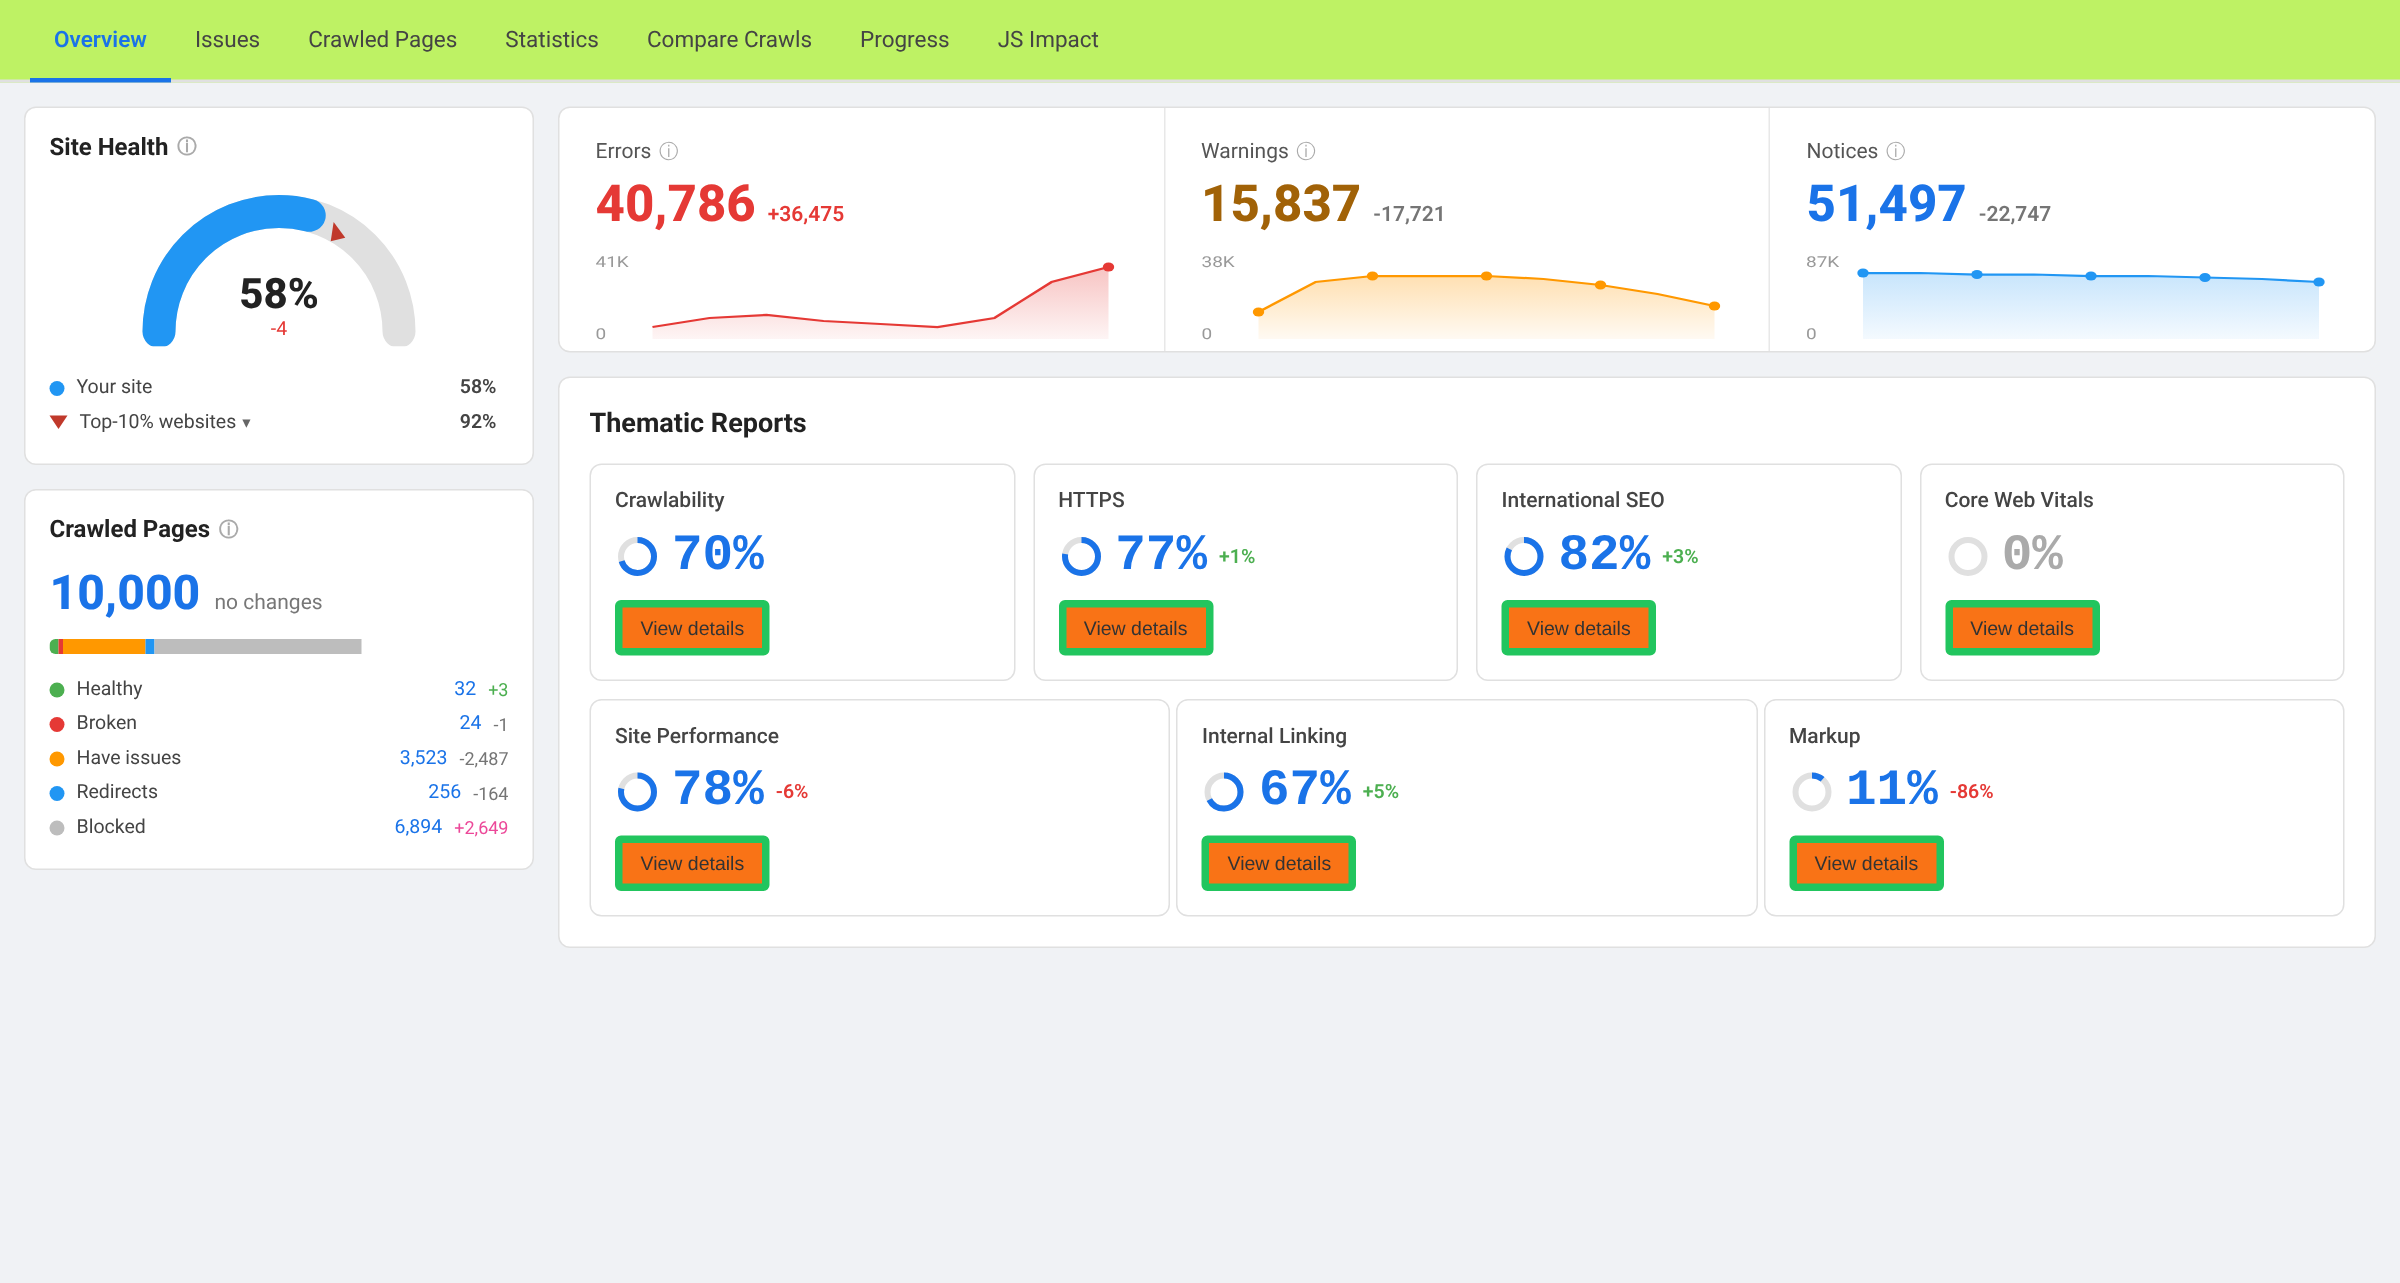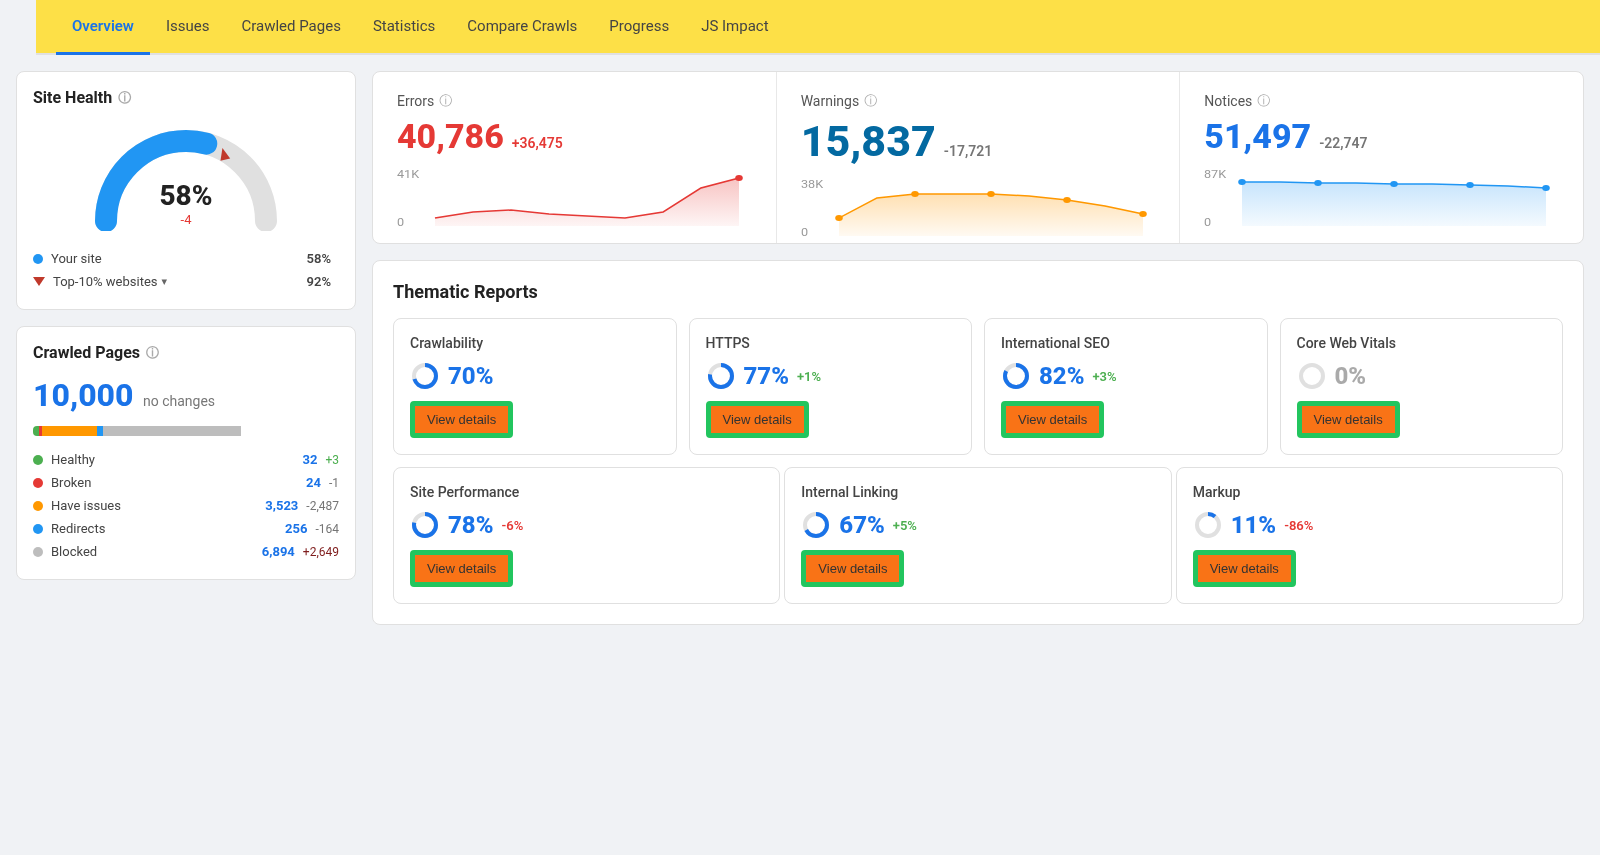--- a/index.html
+++ b/index.html
@@ -1,26 +1,25 @@
 <!DOCTYPE html>
 <html><head>
   <meta charset="utf-8">
   <style>
     * { box-sizing: border-box; margin: 0; padding: 0; }
     body { font-family: -apple-system, BlinkMacSystemFont, 'Segoe UI', Roboto, sans-serif; background: #f0f2f5; color: #333; font-size: 14px; }
 
     
     .nav-bar {
-      background: #fde047;
+      background: #bef264;
       border-bottom: 2px solid #e0e0e0;
       padding: 0 20px;
       display: flex;
       align-items: center;
       height: 55px;
-      margin-left: 36px;
     }
     .nav-item {
       padding: 0 16px;
       height: 55px;
       display: flex;
       align-items: center;
       cursor: pointer;
       font-size: 15px;
       color: #444;
       border-bottom: 3px solid transparent;
@@ -120,21 +119,21 @@
     .legend-triangle {
       width: 0;
       height: 0;
       border-left: 6px solid transparent;
       border-right: 6px solid transparent;
       border-top: 9px solid #c0392b;
       margin-right: 8px;
       flex-shrink: 0;
     }
     .legend-label { display: flex; align-items: center; color: #444; flex: 1; }
-    .legend-value { font-weight: 700; color: #1a73e8; margin-right: 8px; }
+    .legend-value { font-weight: 400; color: #1a73e8; margin-right: 8px; }
     .legend-delta { color: #666; font-size: 12px; }
     .legend-value-plain { font-weight: 600; color: #444; margin-right: 8px; }
 
     .chevron-icon { margin-left: 4px; color: #666; font-size: 11px; cursor: pointer; }
 
     
     .progress-bar-wrap {
       display: flex;
       height: 10px;
       border-radius: 4px;
@@ -166,21 +165,21 @@
     }
     .metric-card {
       flex: 1;
       padding: 20px 24px 2px;
       border-right: 1px solid #e8e8e8;
     }
     .metric-card:last-child { border-right: none; }
     .metric-label { font-size: 14px; color: #555; margin-bottom: 6px; display: flex; align-items: center; gap: 5px; }
     .metric-value-row { display: flex; align-items: baseline; gap: 8px; margin-bottom: 12px; }
     .metric-main-errors { font-size: 34px; font-weight: 800; color: #e53935; }
-    .metric-main-warnings { font-size: 43px; font-weight: 800; color: #0369a1; }
+    .metric-main-warnings { font-size: 34px; font-weight: 800; color: #a16207; }
     .metric-main-notices { font-size: 34px; font-weight: 800; color: #1a73e8; }
     .metric-delta-pos { font-size: 14px; color: #e53935; font-weight: 600; text-align: right; }
     .metric-delta-neg { font-size: 14px; color: #757575; font-weight: 600; }
 
     
     .mini-chart { width: 100%; height: 60px; }
 
     
     .thematic-section {
       background: #fff;
@@ -208,21 +207,21 @@
     .report-card {
       border: 1px solid #e0e0e0;
       border-radius: 8px;
       padding: 16px;
       display: flex;
       flex-direction: column;
       gap: 10px;
     }
     .report-name { font-size: 14px; color: #444; font-weight: 500; }
     .report-score-row { display: flex; align-items: center; gap: 8px; }
-    .report-score { font-size: 24px; font-weight: 800; color: #1a73e8; }
+    .report-score { font-size: 34px; font-weight: 800; color: #1a73e8; font-family: Liberation Mono, monospace; }
     .report-delta-pos { font-size: 13px; color: #4caf50; font-weight: 600; }
     .report-delta-neg { font-size: 13px; color: #e53935; font-weight: 600; }
     .view-details-btn {
       background: #f97316;
       border: 5px solid #22c55e;
       border-radius: 4px;
       padding: 6px 12px;
       font-size: 13px;
       color: #333;
       cursor: pointer;
@@ -350,21 +349,21 @@
         </div>
         <span class="legend-value">256</span>
         <span class="legend-delta" style="color:#757575;">-164</span>
       </div>
       <div class="legend-row">
         <div class="legend-label">
           <div class="legend-dot" style="background:#bdbdbd;"></div>
           <span>Blocked</span>
         </div>
         <span class="legend-value">6,894</span>
-        <span class="legend-delta" style="color:#7f1d1d;">+2,649</span>
+        <span class="legend-delta" style="color:#ec4899;">+2,649</span>
       </div>
     </div>
 
   </div>
 
   <div class="right-panel">
 
     <div class="metrics-row">
 
       <div class="metric-card">

